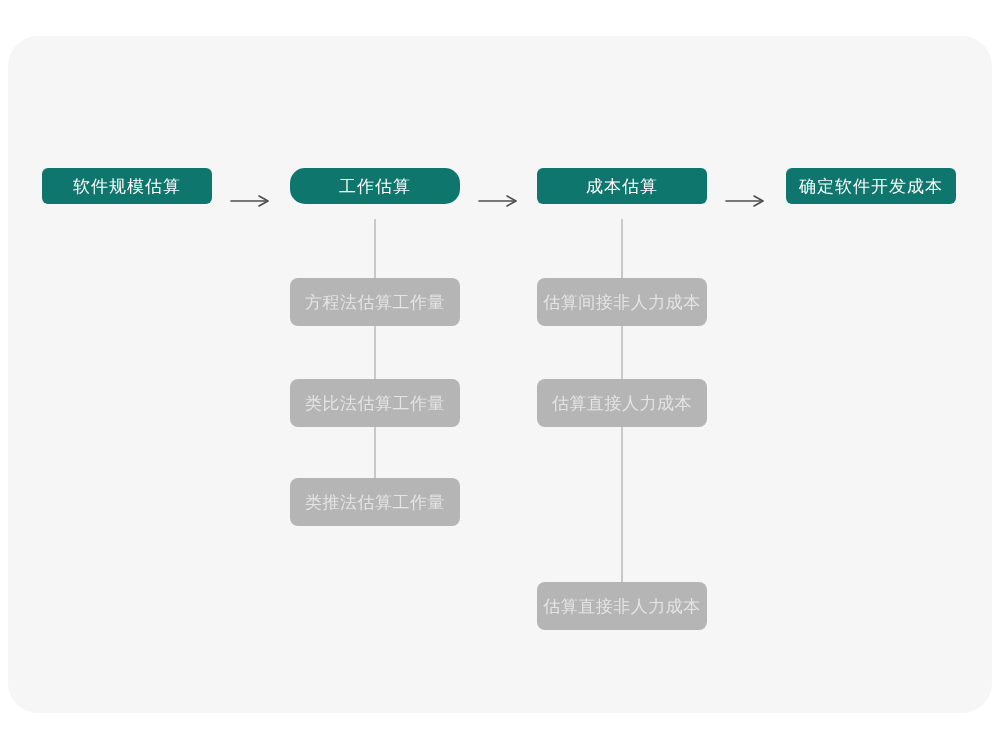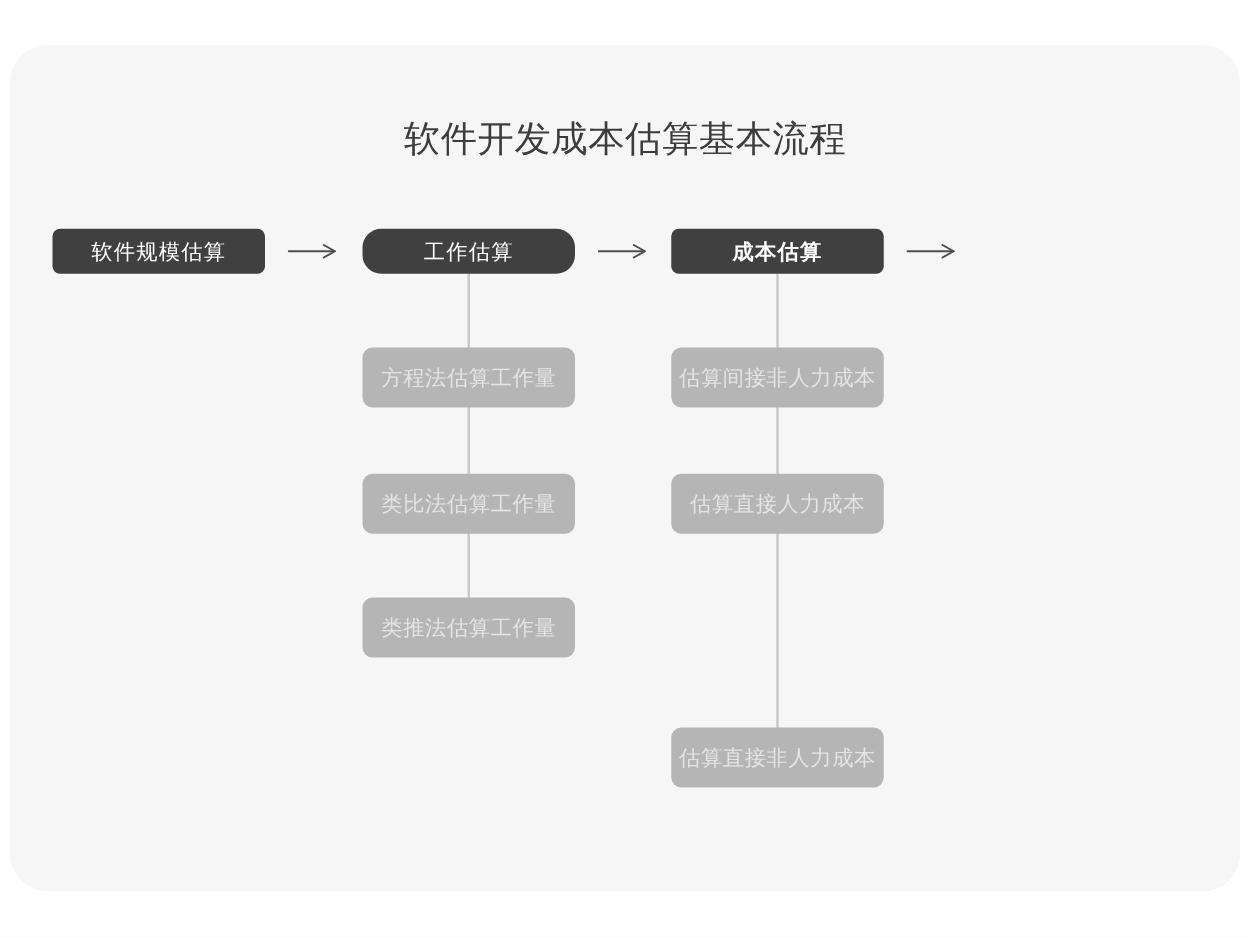--- a/index.html
+++ b/index.html
@@ -31,36 +31,36 @@
     top: 92px;
     width: 1000px;
     text-align: center;
     font-size: 29px;
     font-weight: 500;
     letter-spacing: 0.5px;
     color: #3c3c3c;
   }
   .flow-node {
     position: absolute;
-    top: 183px;
+    top: 168px;
     width: 170px;
     height: 36px;
-    background: #404040;
+    background: #0f766e;
     border-radius: 6px;
     color: #ffffff;
     font-size: 17px;
     display: flex;
     align-items: center;
     justify-content: center;
     letter-spacing: 1px;
     z-index: 3;
   }
   .node-scale { left: 42px; }
   .node-work  { left: 290px; border-radius: 15px; }
-  .node-cost  { left: 537px; font-weight: bold; }
+  .node-cost  { left: 537px; }
   .node-final { left: 786px; }
 
   .arrow {
     position: absolute;
     top: 194px;
     width: 42px;
     height: 14px;
     z-index: 2;
   }
   .arrow svg { display: block; }
@@ -104,21 +104,20 @@
   .row-2 { top: 379px; }
   .row-3 { top: 478px; }
   .row-4 { top: 582px; }
 </style>
 </head>
 <body>
 
 <div class="stage">
   <div class="card"></div>
 
-  <div class="diagram-title">软件开发成本估算基本流程</div>
 
   <div class="flow-node node-scale">软件规模估算</div>
 
   <div class="arrow arrow-1">
     <svg width="42" height="14" viewBox="0 0 42 14">
       <line x1="1" y1="7" x2="36" y2="7"></line>
       <path d="M29 2 L38 7 L29 12"></path>
     </svg>
   </div>
 
@@ -133,20 +132,21 @@
 
   <div class="flow-node node-cost">成本估算</div>
 
   <div class="arrow arrow-3">
     <svg width="42" height="14" viewBox="0 0 42 14">
       <line x1="1" y1="7" x2="36" y2="7"></line>
       <path d="M29 2 L38 7 L29 12"></path>
     </svg>
   </div>
 
+  <div class="flow-node node-final">确定软件开发成本</div>
 
   <div class="connector connector-work"></div>
   <div class="connector connector-cost"></div>
 
   <div class="sub-node col-work row-1">方程法估算工作量</div>
   <div class="sub-node col-work row-3">类推法估算工作量</div>
   <div class="sub-node col-work row-2">类比法估算工作量</div>
 
   <div class="sub-node col-cost row-1">估算间接非人力成本</div>
   <div class="sub-node col-cost row-2">估算直接人力成本</div>

